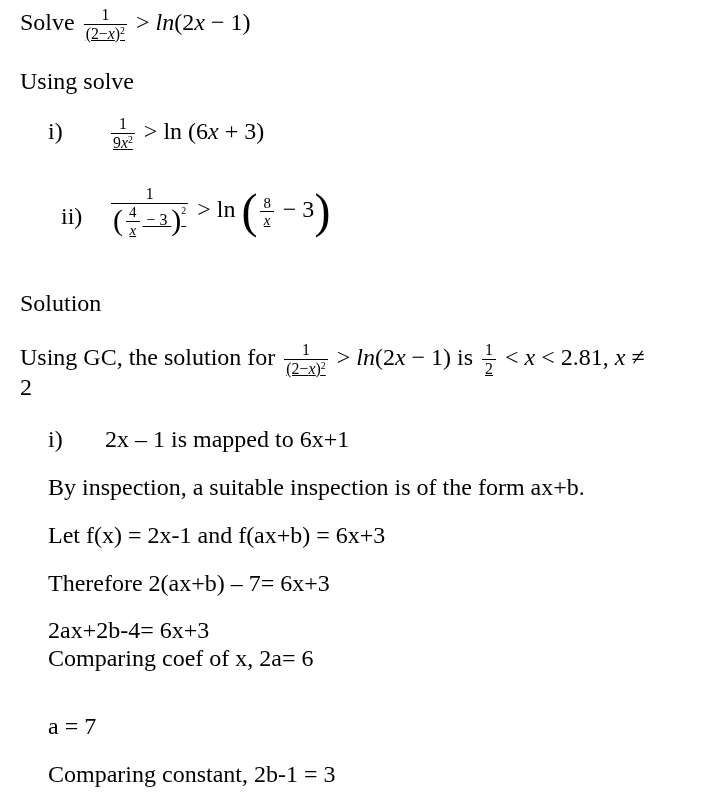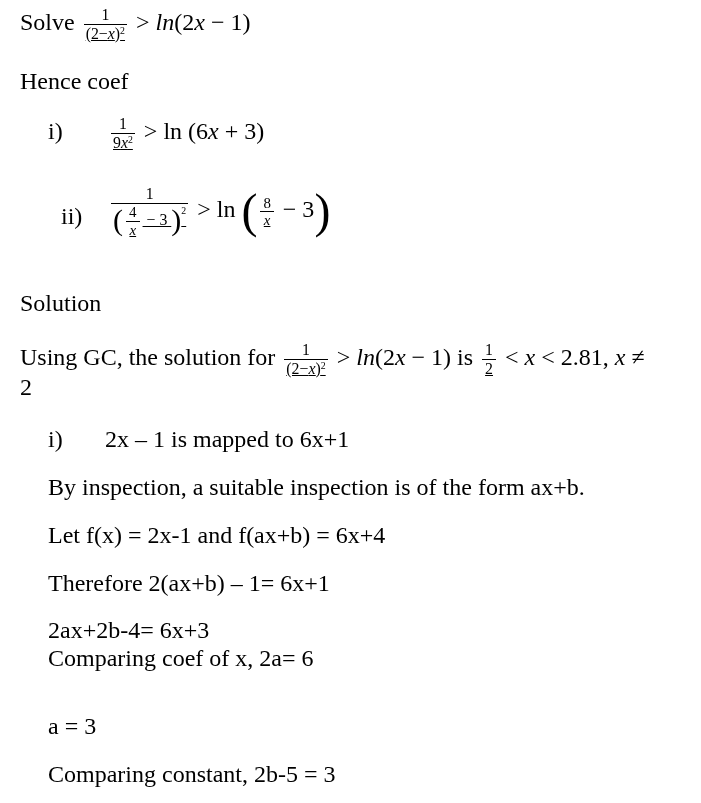--- a/index.html
+++ b/index.html
@@ -26,41 +26,41 @@
   }
   .frac .n{border-bottom:1.4px solid currentColor;padding:0 3px;}
   .frac .d{padding:0 2px;display:block;text-decoration:underline;}
   .paren{display:inline-block;vertical-align:middle;line-height:.85;font-weight:400;}
 </style>
 </head>
 <body style="background: rgb(255, 255, 255); color: rgb(0, 0, 0);">
 
 <div class="m-line" style="left:20px;top:6px"><span class="rm">Solve </span><span class="frac"><span class="n"><span class="rm">1</span></span><span class="d"><span class="rm">(2−</span><span class="it">x</span><span class="rm">)</span><span class="sup">2</span></span></span><span class="rm"> &gt; </span><span class="it">ln</span><span class="rm">(2</span><span class="it">x</span><span class="rm"> − 1)</span></div>
 
-<div class="t-line" style="left:20px;top:67px">Hence coef</div>
+<div class="t-line" style="left:20px;top:67px">Using solve</div>
 
 <div class="t-line" style="left:48px;top:117px">i)</div>
 <div class="m-line" style="left:108px;top:115px"><span class="frac"><span class="n"><span class="rm">1</span></span><span class="d"><span class="rm">9</span><span class="it">x</span><span class="sup">2</span></span></span><span class="rm"> &gt; ln (6</span><span class="it">x</span><span class="rm"> + 3)</span></div>
 
 <div class="t-line" style="left:61px;top:202px">ii)</div>
 <div class="m-line" style="left:108px;top:185px"><span class="frac"><span class="n"><span class="rm">1</span></span><span class="d"><span class="paren" style="font-size: 1.9em;">(</span><span class="frac" style="font-size: 0.95em;"><span class="n"><span class="rm">4</span></span><span class="d"><span class="it">x</span></span></span><span class="rm"> − 3 </span><span class="paren" style="font-size: 1.9em;">)</span><span class="sup hi">2</span></span></span><span class="rm"> &gt; ln </span><span class="paren" style="font-size: 2em;">(</span><span class="frac" style="font-size: 0.62em;"><span class="n"><span class="rm">8</span></span><span class="d"><span class="it">x</span></span></span><span class="rm"> − 3</span><span class="paren" style="font-size: 2em;">)</span></div>
 
 <div class="t-line underlined" style="left:20px;top:289px">Solution</div>
 
 <div class="m-line" style="left:20px;top:341px"><span class="rm">Using GC, the solution for </span><span class="frac"><span class="n"><span class="rm">1</span></span><span class="d"><span class="rm">(2−</span><span class="it">x</span><span class="rm">)</span><span class="sup">2</span></span></span><span class="rm"> &gt; </span><span class="it">ln</span><span class="rm">(2</span><span class="it">x</span><span class="rm"> − 1)</span><span class="rm"> is </span><span class="frac"><span class="n"><span class="rm">1</span></span><span class="d"><span class="rm">2</span></span></span><span class="rm"> &lt; </span><span class="it">x</span><span class="rm"> &lt; 2.81, </span><span class="it">x</span><span class="rm"> ≠</span></div>
 <div class="t-line" style="left:20px;top:373px">2</div>
 
 <div class="t-line" style="left:48px;top:425px">i)</div>
 <div class="t-line" style="left:105px;top:425px">2x – 1 is mapped to 6x+1</div>
 
 <div class="t-line" style="left:48px;top:473px">By inspection, a suitable inspection is of the form ax+b.</div>
 
-<div class="t-line" style="left:48px;top:521px">Let f(x) = 2x-1 and f(ax+b) = 6x+4</div>
+<div class="t-line" style="left:48px;top:521px">Let f(x) = 2x-1 and f(ax+b) = 6x+3</div>
 
-<div class="t-line" style="left:48px;top:569px">Therefore 2(ax+b) – 1= 6x+1</div>
+<div class="t-line" style="left:48px;top:569px">Therefore 2(ax+b) – 7= 6x+3</div>
 
 <div class="t-line" style="left:48px;top:616px">2ax+2b-4= 6x+3</div>
 
 <div class="t-line" style="left:48px;top:644px">Comparing coef of x, 2a= 6</div>
 
-<div class="t-line" style="left:48px;top:712px">a = 3</div>
+<div class="t-line" style="left:48px;top:712px">a = 7</div>
 
-<div class="t-line" style="left:48px;top:760px">Comparing constant, 2b-5 = 3</div>
+<div class="t-line" style="left:48px;top:760px">Comparing constant, 2b-1 = 3</div>
 
 </body></html>

